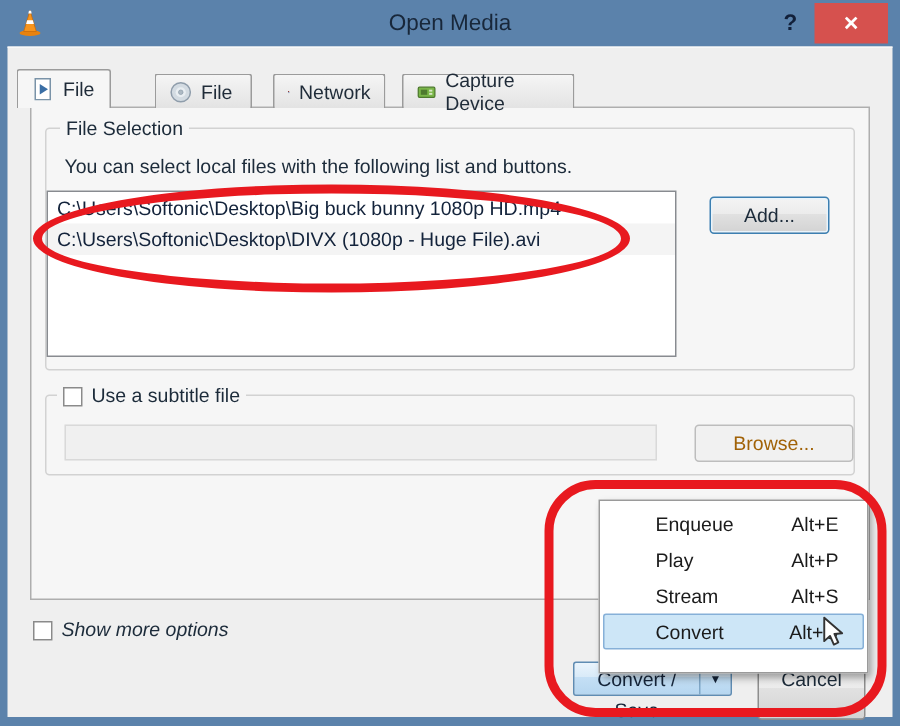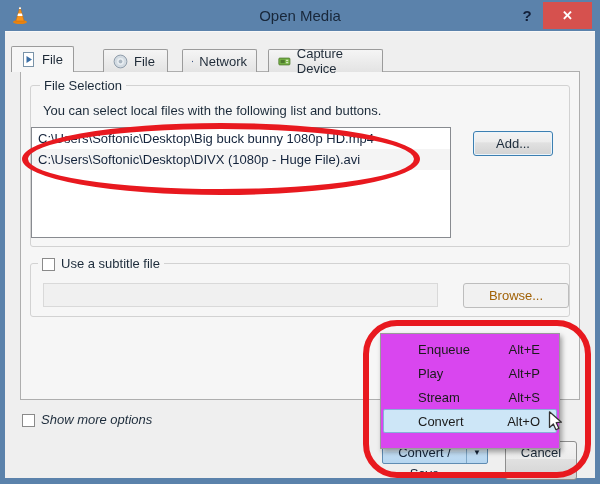--- a/index.html
+++ b/index.html
@@ -104,22 +104,22 @@
     border:1px solid #5f8cb3; border-radius:2px;justify-content:space-between;
   }
   .cs-label { flex:1; line-height:21px; font-size:13px; color:#15253a; text-align:center; }
   .cs-arrow {
     width:21px; border-left:1px solid #7fa7c7; line-height:21px;
     font-size:8px; color:#15253a; text-align:center;
   }
   .btn-cancel { left:505px; top:441px; width:72px; height:39px; line-height:21px; }
   
   .menu {
-    position:absolute; left:380px; top:333px; width:180px; height:116px;
-    background:#d946ef; border:1px solid #9a9a9a;
+    position:absolute; left:399px; top:333px; width:180px; height:116px;
+    background:#ffffff; border:1px solid #9a9a9a;
     box-shadow:2px 3px 5px rgba(0,0,0,0.35);
     z-index:20; padding:3px 0;
   }
   .menu-item {
     height:24px; margin:0 2px; display:flex; align-items:center;
     font-size:13px; color:#1b1b1b; padding-left:34px; padding-right:16px;
     border:1px solid transparent;
   }
   .menu-item .shortcut { margin-left:auto; }
   .menu-item.highlight {

